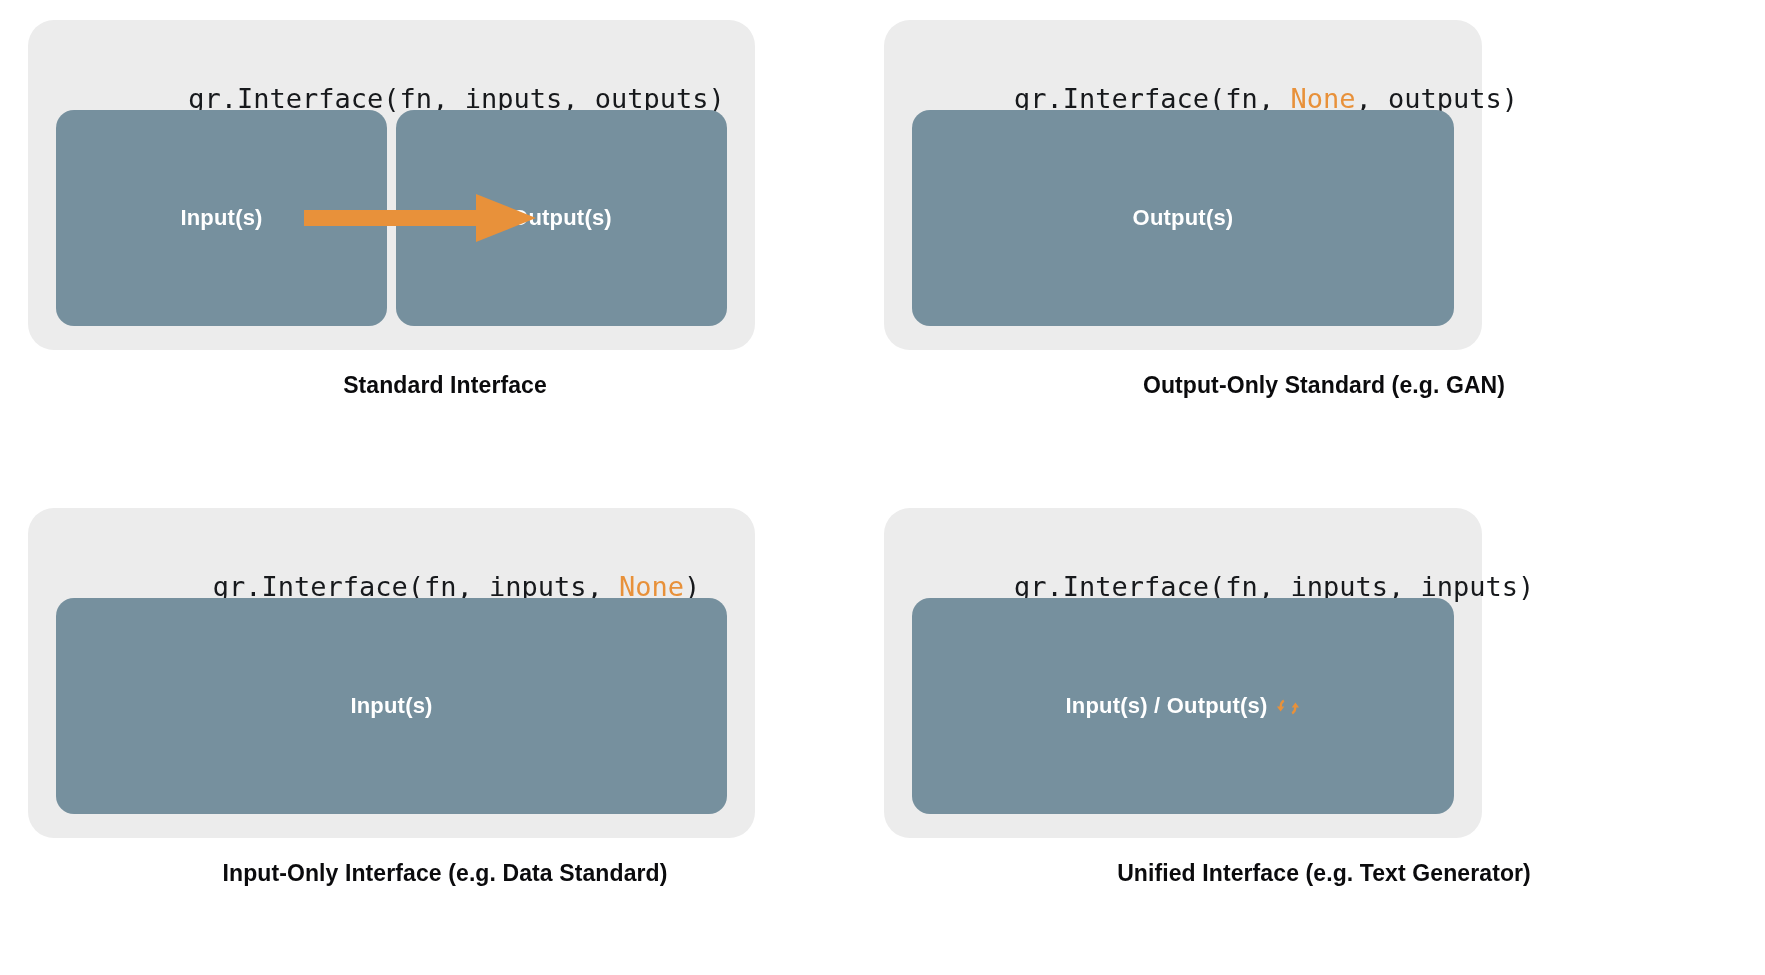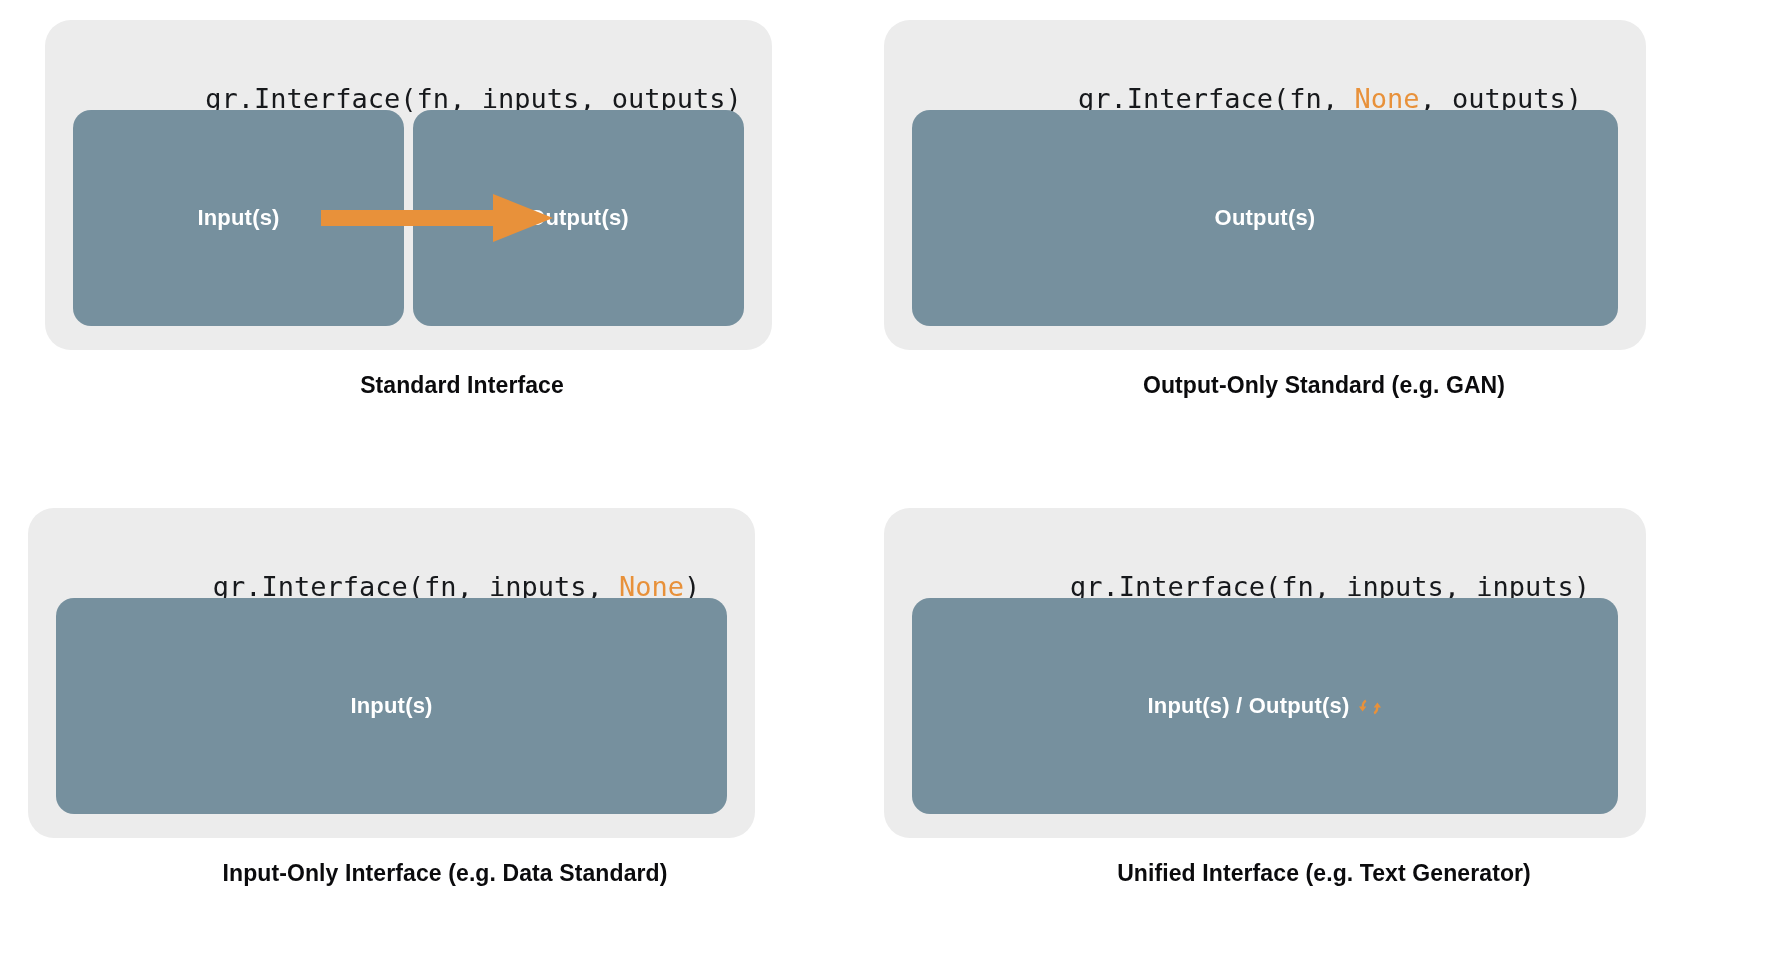--- a/index.html
+++ b/index.html
@@ -19,39 +19,39 @@
     width: 1765px;
     height: 975px;
     background: #ffffff;
   }
 
   .quadrant {
     position: absolute;
     width: 882px;
     height: 487px;
   }
-  .q-tl { left: 0;    top: 0; margin-left: 17px;   }
+  .q-tl { left: 0;    top: 0;   }
   .q-tr { left: 883px; top: 0;   }
   .q-bl { left: 0;    top: 488px; }
   .q-br { left: 883px; top: 488px; }
 
   
   .panel {
     position: absolute;
     left: 28px;
     top: 20px;
     width: 727px;
     height: 330px;
     background: #ECECEC;
     border-radius: 26px;
     box-sizing: border-box;
   }
   .q-tr .panel, .q-br .panel {
     left: 1px;
-    width: 762px;
+    width: 598px;
   }
 
   .code-line {
     position: absolute;
     left: 0;
     right: 0;
     top: 32px;
     text-align: center;
     font-family: "DejaVu Sans Mono", "Liberation Mono", monospace;
     font-size: 27px;

